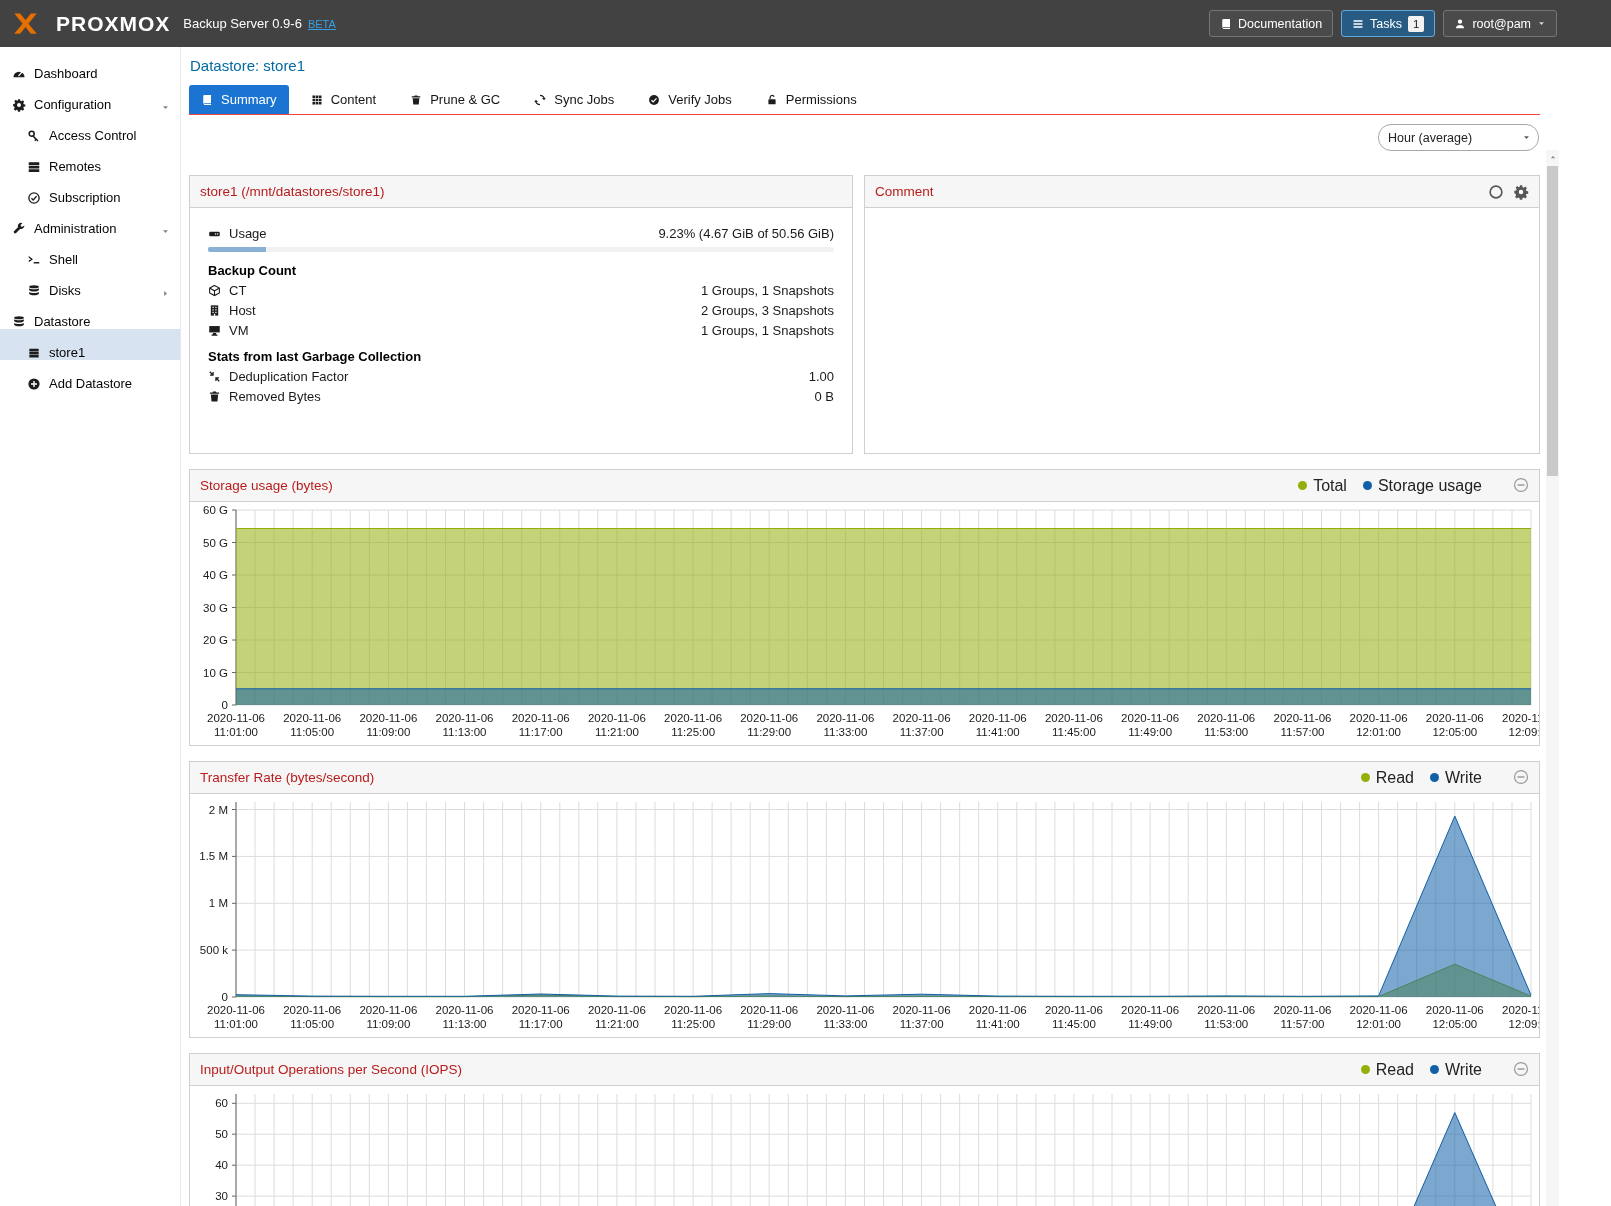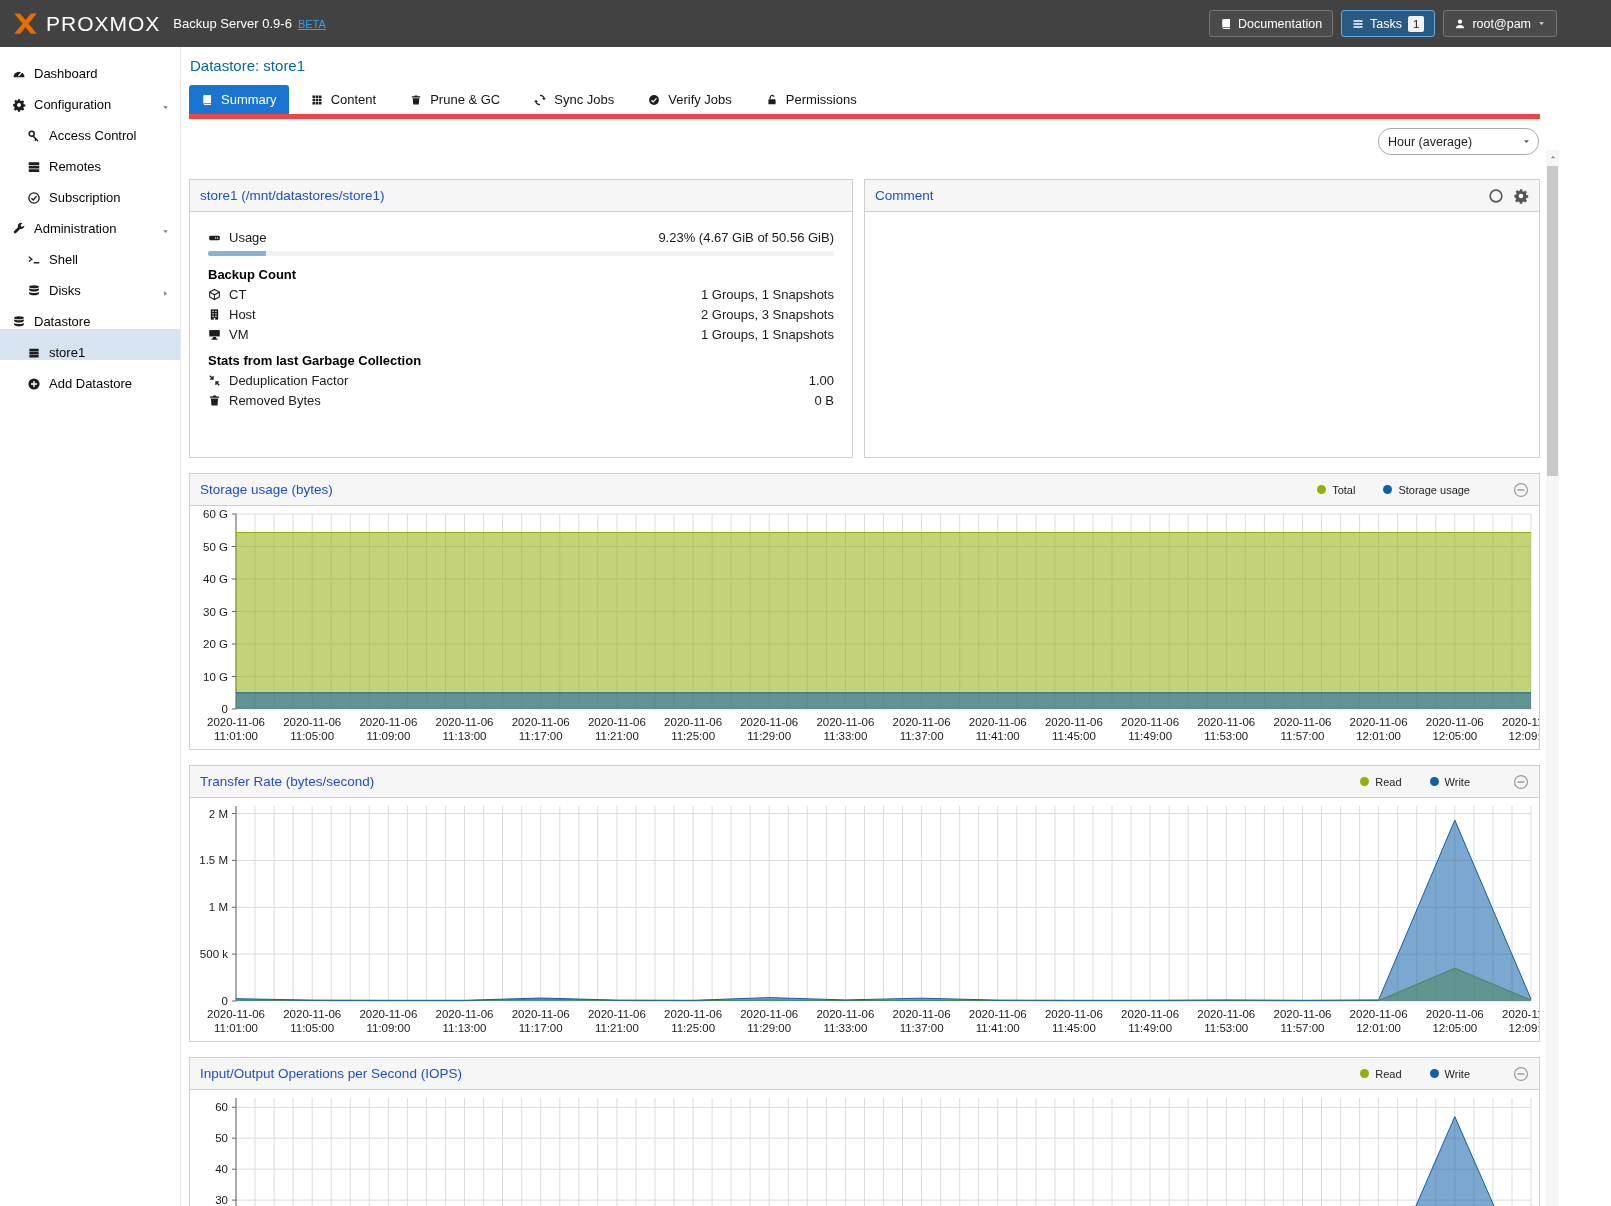--- a/index.html
+++ b/index.html
@@ -6,72 +6,72 @@
   html,body{width:1611px;height:1206px;overflow:hidden;background:#fff;
     font-family:"Liberation Sans","DejaVu Sans",sans-serif;font-size:13px;color:#1a1a1a}
   .ic{width:14px;height:14px;fill:currentColor;flex:none}
   .ic12{width:12px;height:12px}
   .ic16{width:16px;height:16px}
   .caret{width:9px;height:9px;fill:#828282;flex:none}
 
   
   .topbar{height:47px;background:#424242;display:flex;align-items:center;padding:0 54px 0 12px}
   .logo{width:27px;height:27px;flex:none}
-  .brand{color:#fff;font-weight:normal;font-size:21px;letter-spacing:1px;margin-left:7px}
+  .brand{color:#fff;font-weight:bold;font-size:21px;letter-spacing:1px;margin-left:17px}
   .product{color:#fff;font-size:13px;margin-left:13px}
   .beta{color:#35a0e8;font-size:11px;margin-left:6px;text-decoration:underline;cursor:pointer}
   .tb-right{margin-left:auto;display:flex;align-items:center;gap:8px}
   .tb-btn{height:27px;display:flex;align-items:center;gap:6px;padding:0 10px;border:1px solid #757575;
     border-radius:3px;background:#4a4a4a;color:#fff;font-size:12.5px;cursor:pointer;white-space:nowrap}
   .tb-btn.active{background:#275b84;border-color:#64a9de}
   .badge{background:#f2f2f2;color:#222;border-radius:2px;font-size:11.5px;line-height:16px;height:16px;padding:0 5px}
 
   
   .app{display:flex;height:1159px}
   .sidebar{width:181px;flex:none;background:#fff;border-right:1px solid #e6e6e6;padding-top:3px}
   .side-item{height:31px;display:flex;align-items:flex-end;gap:8px;padding:0 10px 0 12px;cursor:pointer;color:#050505}
   .side-item .ic{color:#1d1d1d}
   .side-item.lvl1{padding-left:27px}
   .side-item.selected{background:#d7e3f0}
   .side-item .expander{margin-left:auto}
   .main{width:1351px;flex:none;margin-left:8px;display:flex;flex-direction:column}
 
   .page-title{color:#0369a1;font-size:15px;margin:10px 0 0 1px}
-  .tabbar{display:flex;gap:10px;margin-top:11px;border-bottom:5px solid #ef4444;align-items:flex-end}
+  .tabbar{display:flex;gap:10px;margin-top:11px;border-bottom:1px solid #ef4444;align-items:flex-end}
   .tab{height:29px;display:flex;align-items:center;gap:8px;padding:0 12px;font-size:13px;color:#141414;
     border-radius:3px 3px 0 0;cursor:pointer;white-space:nowrap}
   .tab .ic{color:#1d1d1d}
   .tab.active{background:#1b74d1;color:#fff}
   .tab.active .ic{color:#fff}
 
   .toolbar{display:flex;justify-content:flex-end;padding:9px 1px 8px 0}
   .select{width:161px;height:27px;border:1px solid #a9a9a9;border-radius:13px;background:#fff;display:flex;
     align-items:center;justify-content:space-between;padding:0 7px 0 9px;font-size:12.5px;color:#222;cursor:pointer}
 
   .content{padding-top:16px}
   .panel{border:1px solid #cfcfcf;background:#fff}
   .panel-head{background:#f6f6f6;border-bottom:1px solid #cfcfcf;padding:0 10px;height:32px;
     display:flex;align-items:center;font-size:13.5px}
-  .panel-title{color:#1d4ed8}
+  .panel-title{color:#b91c1c}
   .tools{margin-left:auto;display:flex;align-items:center;gap:9px;color:#565656}
   .tools .ic16{cursor:pointer}
 
   .panel-row{display:flex;gap:11px}
   .store-panel{width:664px;height:279px}
   .comment-panel{flex:1;height:279px}
   .store-body{padding:13px 18px}
   .kv{display:flex;align-items:center;margin:5px 0}
   .kv .ic{margin-right:8px;color:#1d1d1d;width:13px;height:13px}
   .kv .val{margin-left:auto}
   .progress{height:5px;background:#f1f1f1;border-radius:2px;margin:6px 0 6px;overflow:hidden}
   .progress i{display:block;height:100%;background:#8ab0d6}
   .section-h{font-weight:bold;margin:11px 0 5px;color:#000}
 
   .chart-panel{margin-top:15px}
-  .legend{margin-left:auto;display:flex;align-items:center;gap:28px;font-size:11px;color:#222}
+  .legend{margin-left:auto;display:flex;align-items:flex-start;gap:16px;font-size:16px;color:#222}
   .legend-item{display:flex;align-items:center;gap:6px;cursor:pointer}
   .dot{width:9px;height:9px;border-radius:50%;flex:none}
   .collapse-btn{margin-left:15px;color:#9a9a9a;cursor:pointer;display:flex}
   .chart-body{height:243px;position:relative;overflow:hidden}
   .chart{position:absolute;inset:0}
 
   
   .vscroll{position:absolute;top:150px;left:1546px;width:13px;height:1056px;background:#f6f6f6}
   .vscroll-arrow{height:14px;display:flex;align-items:center;justify-content:center;color:#8a8a8a;cursor:pointer}
   .vscroll-arrow svg{width:8px;height:8px;fill:currentColor}

